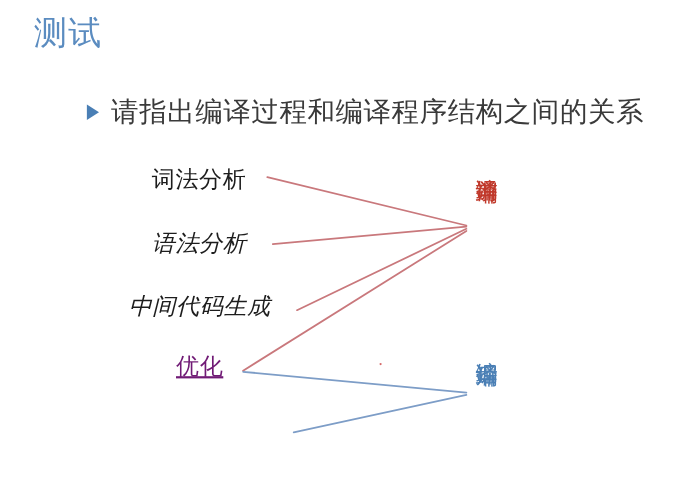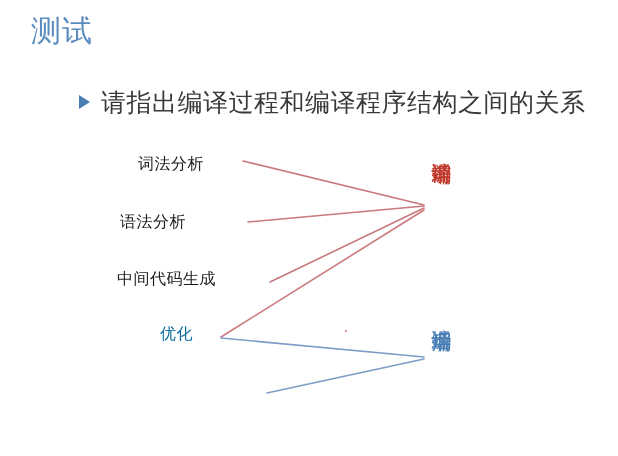--- a/index.html
+++ b/index.html
@@ -73,21 +73,21 @@
     position: absolute;
     left: 0;
     top: 0;
     width: 618px;
     height: 456px;
     pointer-events: none;
   }
 
   .phase-label {
     position: absolute;
-    font-size: 16px;
+    font-size: 21px;
     line-height: 26px;
     color: #1d1d1d;
     white-space: nowrap;
     letter-spacing: 0.5px;
   }
 
   .stage-label {
     position: absolute;
     font-size: 20px;
     line-height: 24px;
@@ -125,25 +125,25 @@
         <line x1="243" y1="161" x2="424" y2="205" stroke="#c9787c" stroke-width="1.6" stroke-linecap="round"></line>
         <line x1="248" y1="222" x2="424" y2="206" stroke="#c9787c" stroke-width="1.6" stroke-linecap="round"></line>
         <line x1="270" y1="282" x2="424" y2="208" stroke="#c9787c" stroke-width="1.6" stroke-linecap="round"></line>
         <line x1="221" y1="337" x2="424" y2="210" stroke="#c9787c" stroke-width="1.6" stroke-linecap="round"></line>
         <line x1="221" y1="338" x2="424" y2="357" stroke="#7d9dc7" stroke-width="1.6" stroke-linecap="round"></line>
         <line x1="267" y1="393" x2="424" y2="359" stroke="#7d9dc7" stroke-width="1.6" stroke-linecap="round"></line>
       </svg>
 
     <div class="phase-label" style="left: 138px; top: 151px; color: rgb(29, 29, 29);">词法分析</div>
 
-    <div class="phase-label" style="left: 120px; top: 209px; color: rgb(29, 29, 29);">语法分析</div>
+    <div class="phase-label" style="left: 138px; top: 209px; color: rgb(29, 29, 29); font-style: italic;">语法分析</div>
 
-    <div class="phase-label" style="left: 117px; top: 266px; color: rgb(29, 29, 29);">中间代码生成</div>
+    <div class="phase-label" style="left: 117px; top: 266px; color: rgb(29, 29, 29); font-style: italic;">中间代码生成</div>
 
-    <div class="phase-label" style="left: 160px; top: 321px; color: #0369a1;">优化</div>
+    <div class="phase-label" style="left: 160px; top: 321px; color: #701a75; text-decoration: underline;">优化</div>
 
 
     <div class="stage-label" id="stage-frontend" style="left: 430px; top: 146px; color: rgb(192, 57, 43);">编译前端</div>
 
     <div class="stage-label" id="stage-backend" style="left: 430px; top: 313px; color: rgb(74, 127, 181);">编译后端</div>
 
     <div id="stray-dot" style="left: 345px; top: 330px;"></div>
 
   </div>
 </div>

